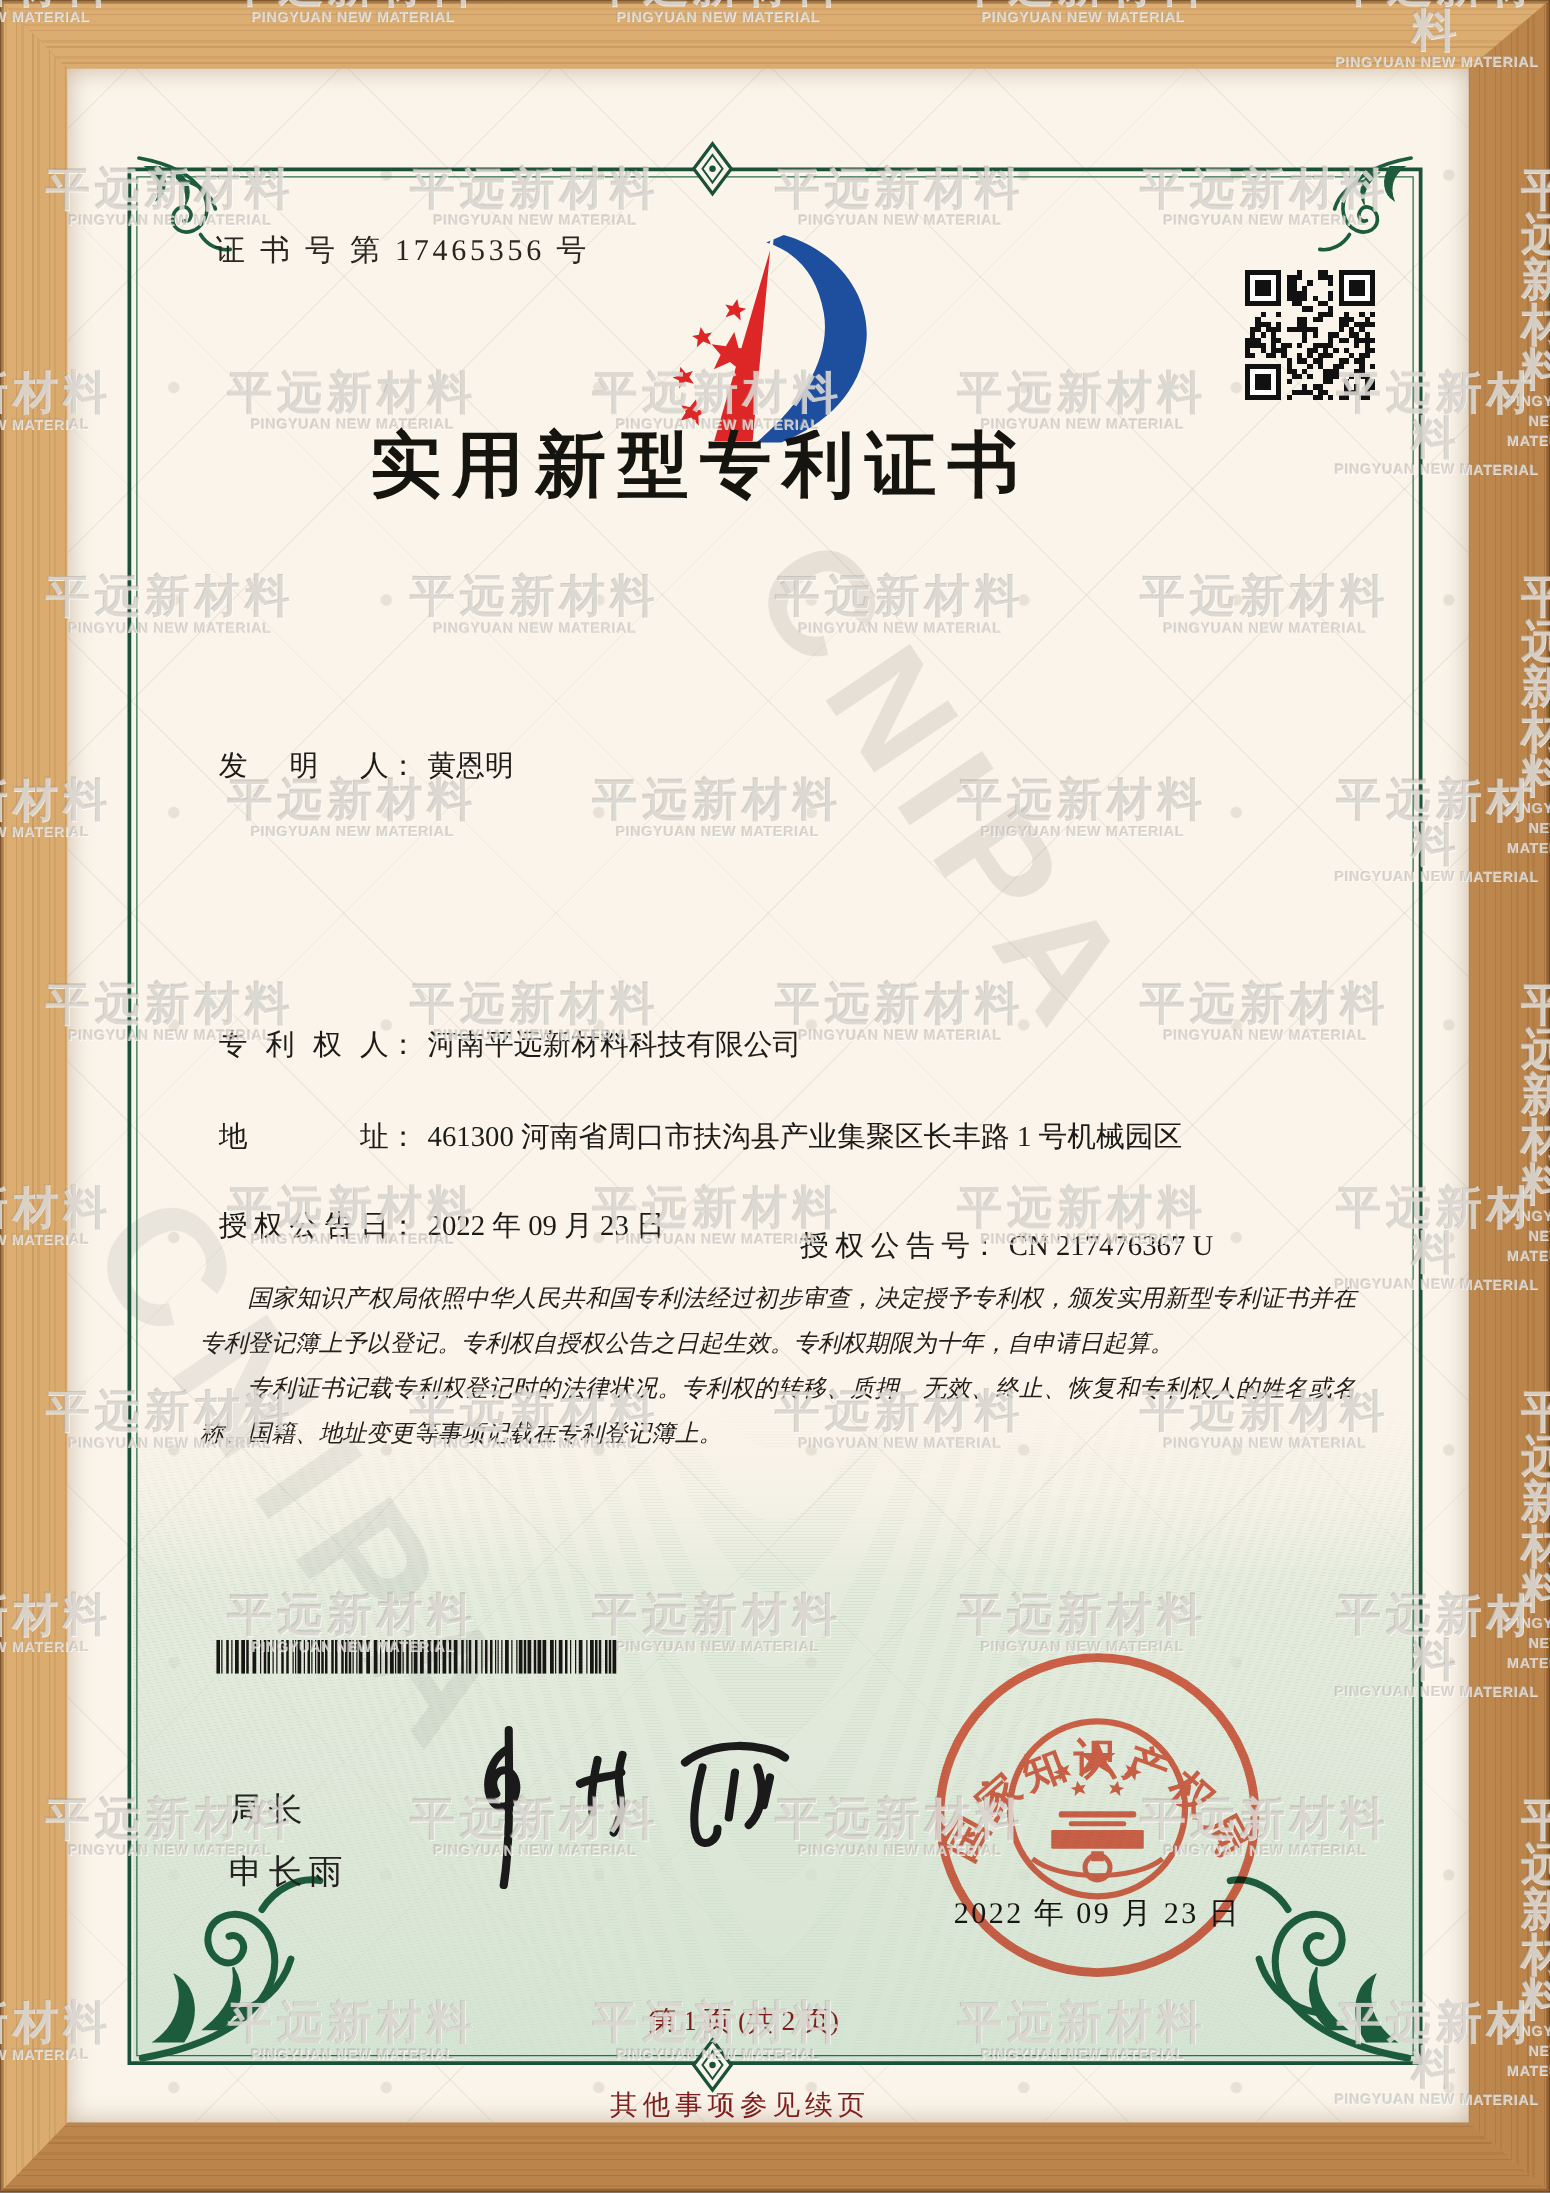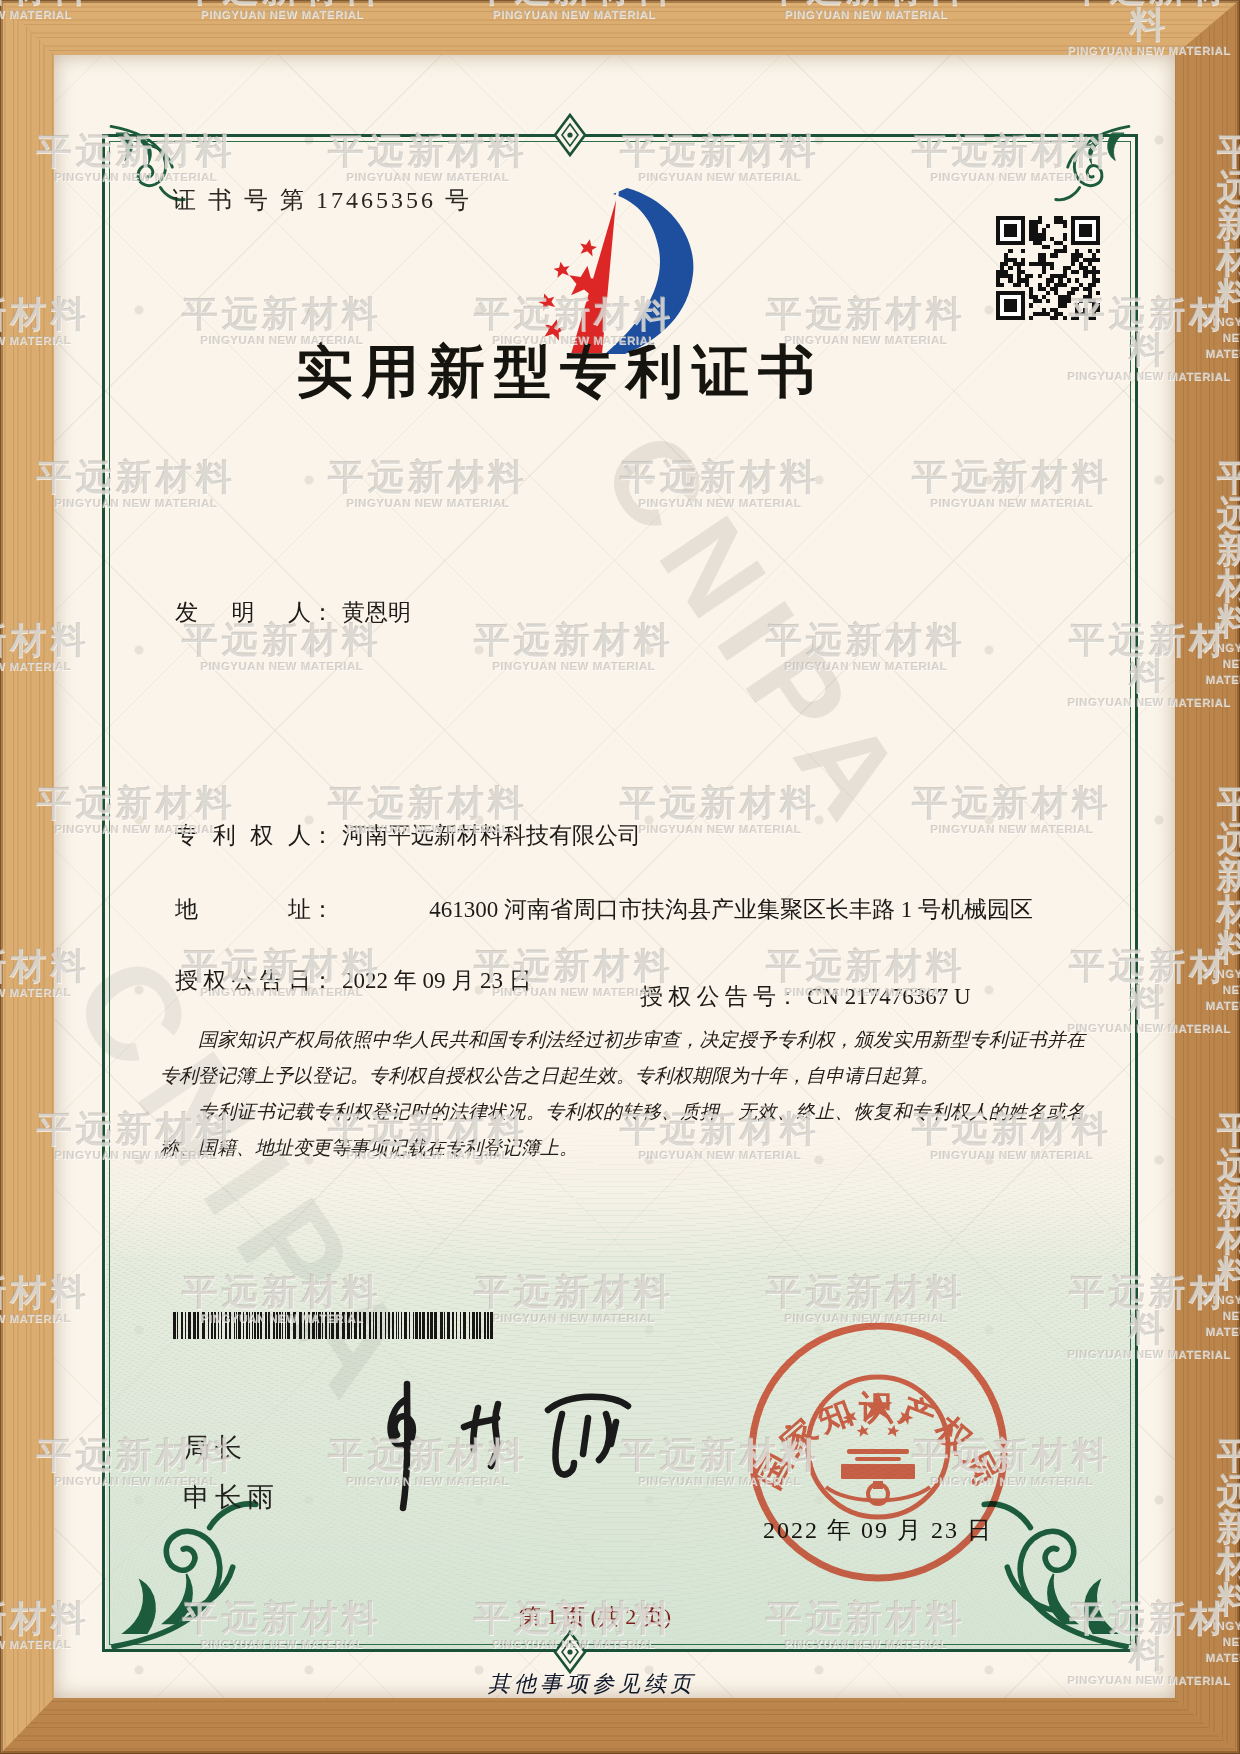--- a/index.html
+++ b/index.html
@@ -46,35 +46,35 @@
   .ornament{position:absolute;pointer-events:none;}
   
   .cert-no{position:absolute;left:172px;top:184px;font-size:24px;letter-spacing:3px;color:#2a2722;}
   .logo{position:absolute;left:455px;top:182px;}
   .qr{position:absolute;left:996px;top:216px;}
   .title{position:absolute;left:0;top:334px;width:1120px;text-align:center;font-size:57px;
          font-weight:bold;letter-spacing:9px;color:#16140f;}
   .row{position:absolute;left:175px;font-size:23px;line-height:35px;color:#1d1b18;white-space:nowrap;}
   .f-label{display:inline-block;width:136px;text-align:justify;text-align-last:justify;vertical-align:top;}
   .f-value{margin-left:8px;}
-  .row-address .f-value{display:inline-block;width:778px;white-space:normal;vertical-align:top;text-align:center;}
+  .row-address .f-value{display:inline-block;width:778px;white-space:normal;vertical-align:top;}
   .pair2{position:absolute;left:465px;top:16px;}
   .body-text{position:absolute;left:160px;top:1022px;width:925px;font-size:19px;line-height:36px;
      color:#23201c;font-style:italic;text-align:justify;}
   .body-text p{margin:0;text-indent:2em;}
   .barcode{position:absolute;left:173px;top:1312px;}
   .director{position:absolute;left:183px;top:1424px;font-family:"Liberation Sans","DejaVu Sans",sans-serif;
      font-size:27px;letter-spacing:5px;color:#23221f;line-height:49px;}
   .signature{position:absolute;left:350px;top:1378px;}
   .seal{position:absolute;left:743px;top:1317px;opacity:.88;mix-blend-mode:multiply;}
   .seal-date{position:absolute;left:718px;top:1514px;width:320px;text-align:center;
      font-size:24px;letter-spacing:2px;color:#161511;}
   .page-footer{position:absolute;left:0;top:1602px;width:1190px;text-align:center;font-size:22px;color:#7f1d1d;}
   .cont-note{position:absolute;left:0;top:1669px;width:1184px;text-align:center;font-size:22px;
-     letter-spacing:4px;color:#0f172a;font-style:italic;}
+     letter-spacing:4px;color:#7f1d1d;}
   
   .wm-layer{position:absolute;inset:0;pointer-events:none;z-index:50;}
   .wm{position:absolute;text-align:center;color:rgba(196,189,180,.52);
       text-shadow:.6px .6px 0 rgba(255,255,255,.75),-.5px -.5px 0 rgba(130,125,118,.22);}
   .wm-cn{font-family:"Liberation Sans",sans-serif;font-weight:bold;font-size:36px;letter-spacing:4px;line-height:1;}
   .wm-en{font-family:"Liberation Sans",sans-serif;font-weight:bold;font-size:11.5px;letter-spacing:.5px;line-height:1.4;}
   .z-content{position:absolute;inset:0;}
 </style>
 </head>
 <body>

